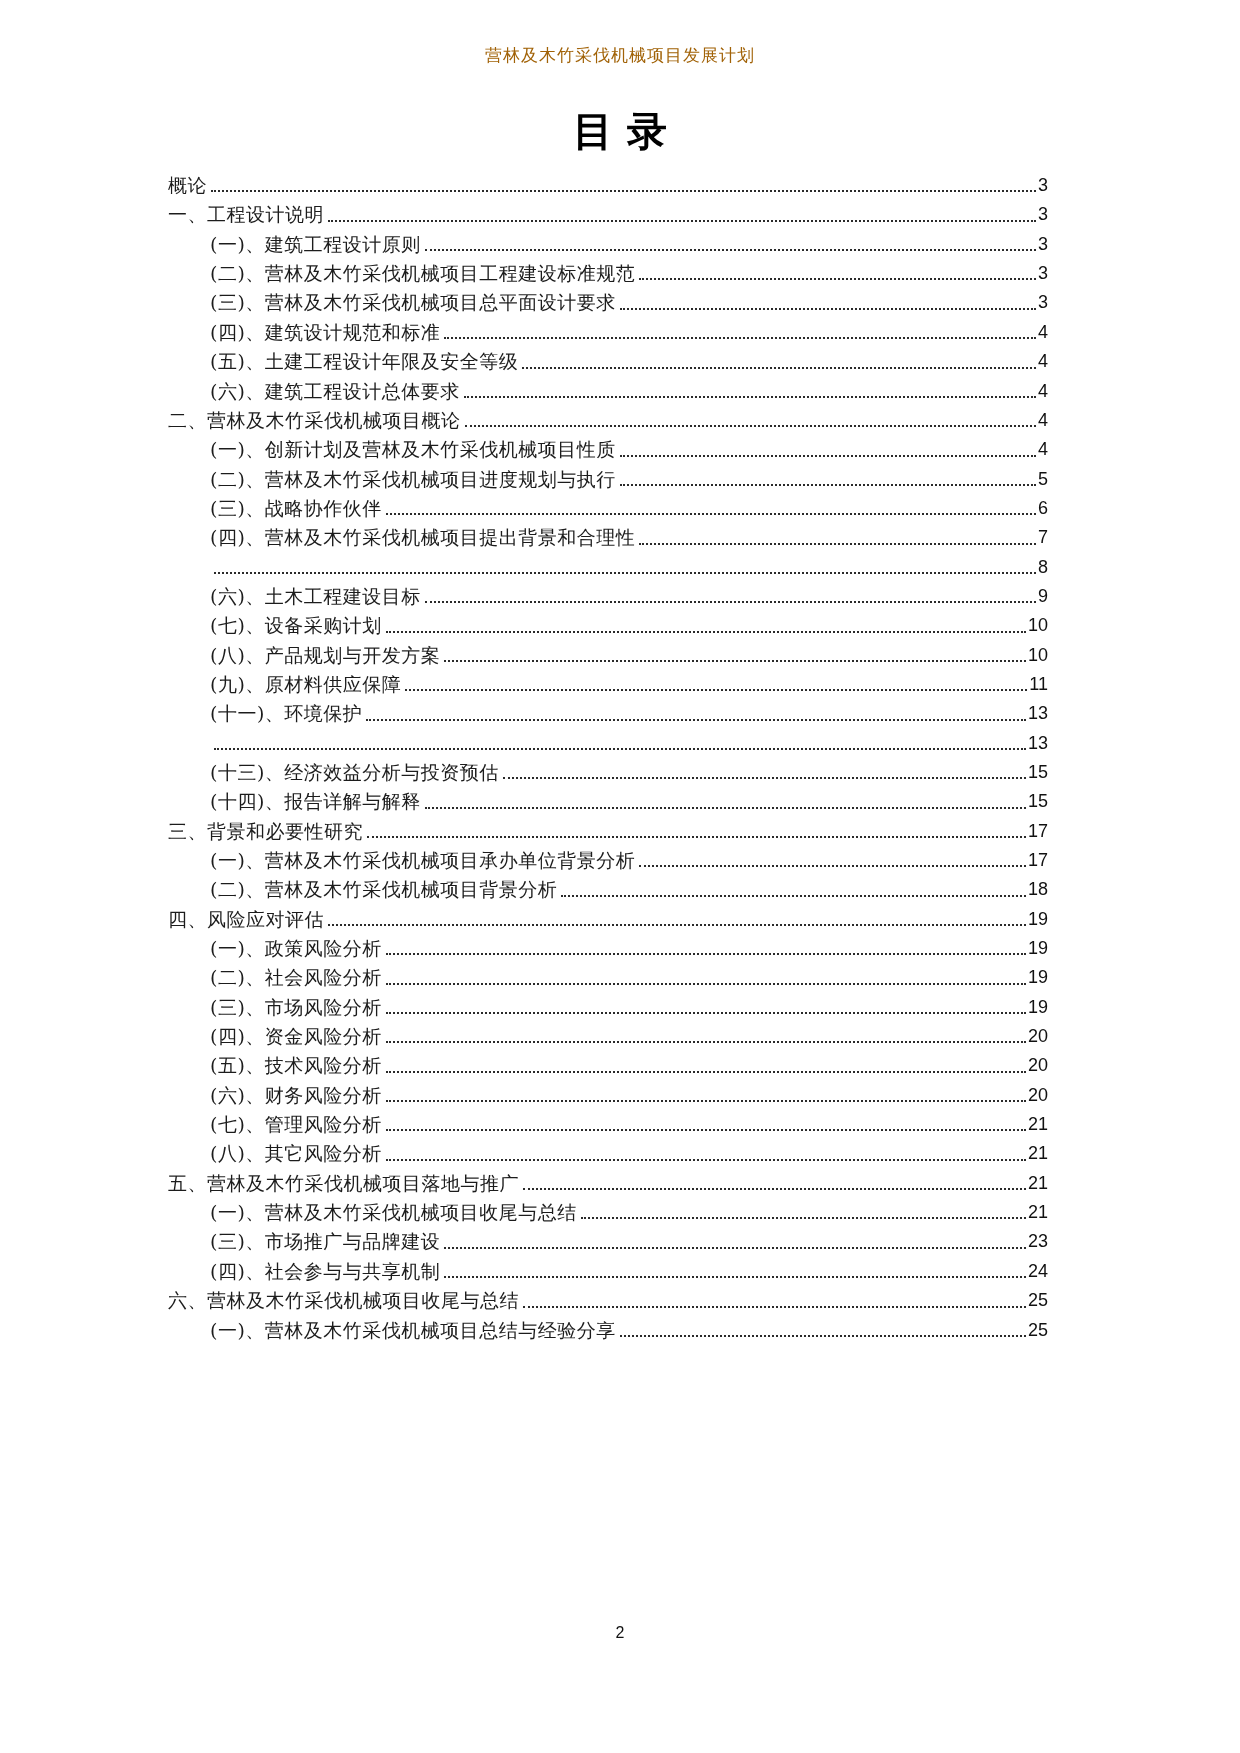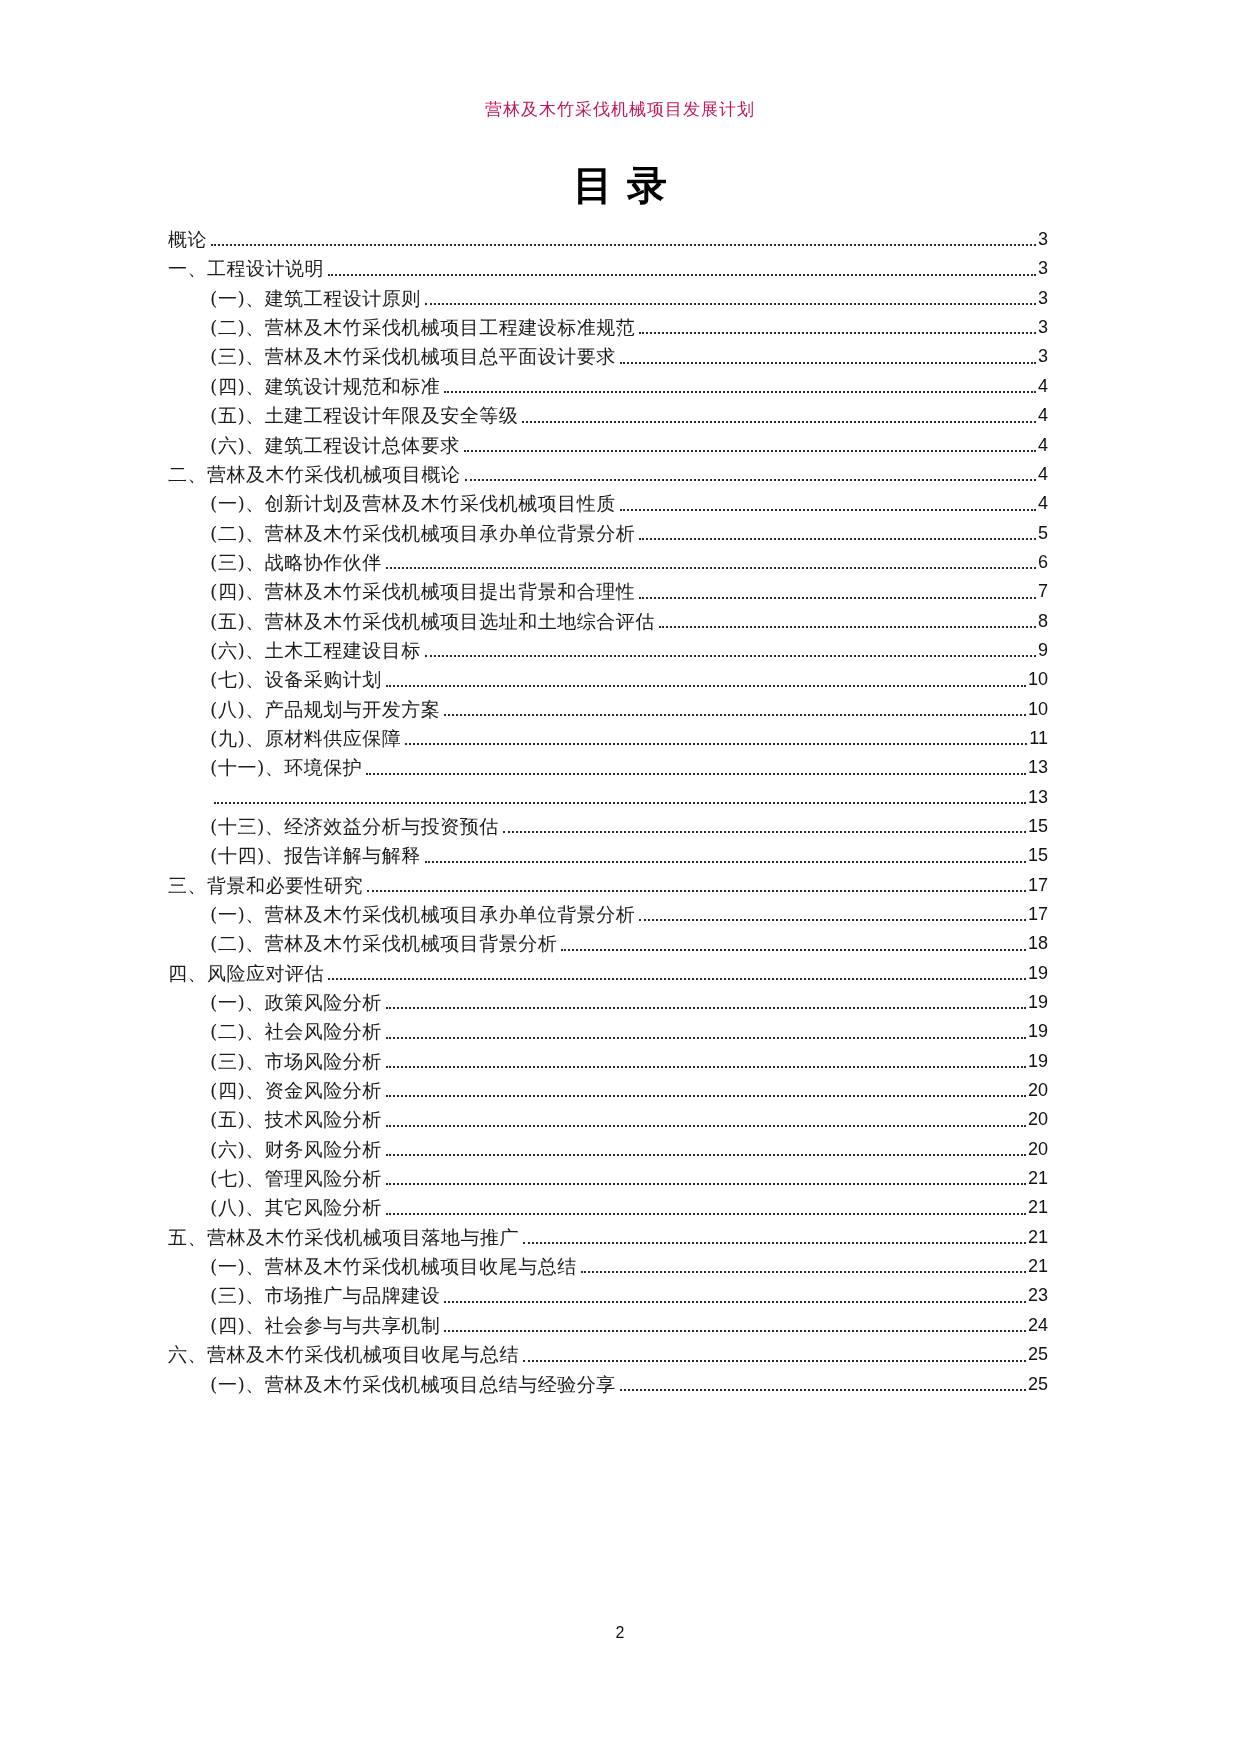--- a/index.html
+++ b/index.html
@@ -11,25 +11,25 @@
     position: relative;
     width: 1240px;
     height: 1753px;
     background: #ffffff;
     color: #1a1a1a;
     font-family: "DejaVu Serif", "Liberation Serif", serif;
     overflow: hidden;
   }
   .doc-header {
     margin: 0;
-    padding-top: 98px;
+    padding-top: 44px;
     text-align: center;
     font-size: 17px;
     line-height: 1.3;
-    color: #be185d;
+    color: #a16207;
     letter-spacing: 1px;
   }
   .doc-title {
     margin: 40px 0 4px 0;
     text-align: center;
     font-size: 40px;
     line-height: 1.25;
     font-weight: 700;
     color: #000000;
     letter-spacing: 14px;
@@ -131,36 +131,35 @@
         <span class="toc-label">二、营林及木竹采伐机械项目概论</span>
         <span class="toc-dots"></span>
         <span class="toc-page">4</span>
       </div>
       <div class="toc-row indent">
         <span class="toc-label">(一)、创新计划及营林及木竹采伐机械项目性质</span>
         <span class="toc-dots"></span>
         <span class="toc-page">4</span>
       </div>
       <div class="toc-row indent">
-        <span class="toc-label">(二)、营林及木竹采伐机械项目承办单位背景分析</span>
+        <span class="toc-label">(二)、营林及木竹采伐机械项目进度规划与执行</span>
         <span class="toc-dots"></span>
         <span class="toc-page">5</span>
       </div>
       <div class="toc-row indent">
         <span class="toc-label">(三)、战略协作伙伴</span>
         <span class="toc-dots"></span>
         <span class="toc-page">6</span>
       </div>
       <div class="toc-row indent">
         <span class="toc-label">(四)、营林及木竹采伐机械项目提出背景和合理性</span>
         <span class="toc-dots"></span>
         <span class="toc-page">7</span>
       </div>
       <div class="toc-row indent">
-        <span class="toc-label">(五)、营林及木竹采伐机械项目选址和土地综合评估</span>
         <span class="toc-dots"></span>
         <span class="toc-page">8</span>
       </div>
       <div class="toc-row indent">
         <span class="toc-label">(六)、土木工程建设目标</span>
         <span class="toc-dots"></span>
         <span class="toc-page">9</span>
       </div>
       <div class="toc-row indent">
         <span class="toc-label">(七)、设备采购计划</span>

